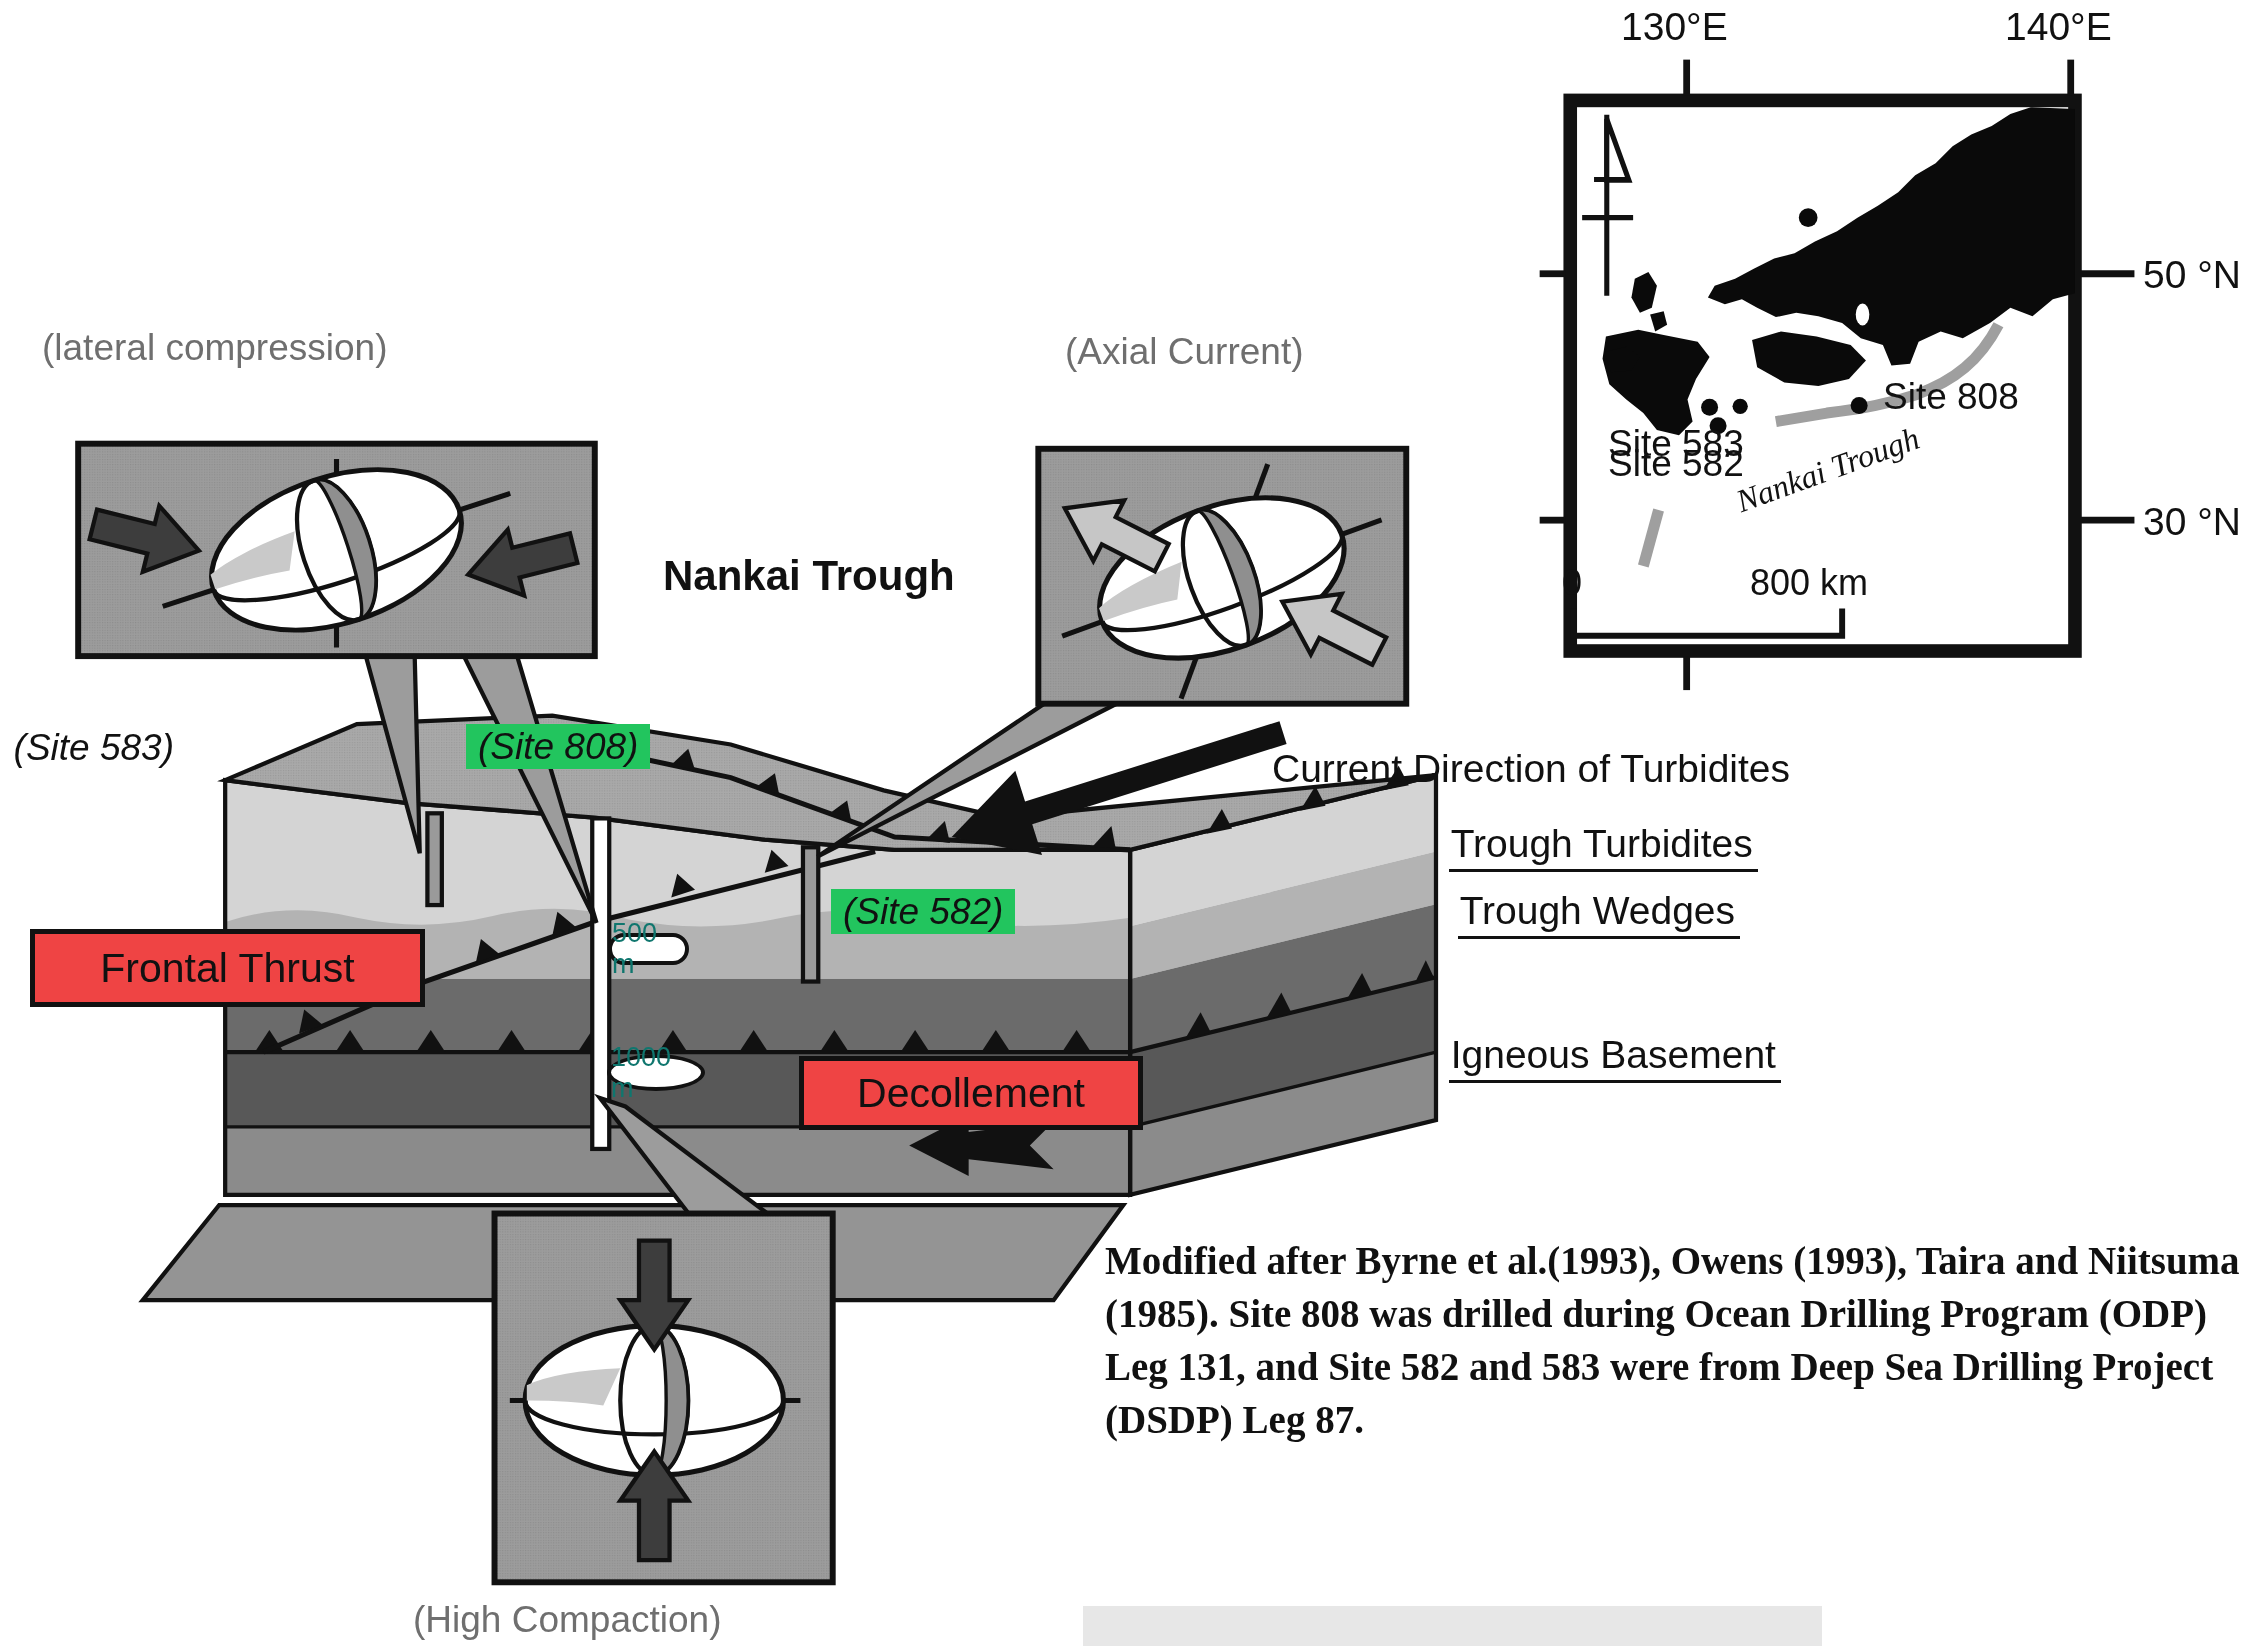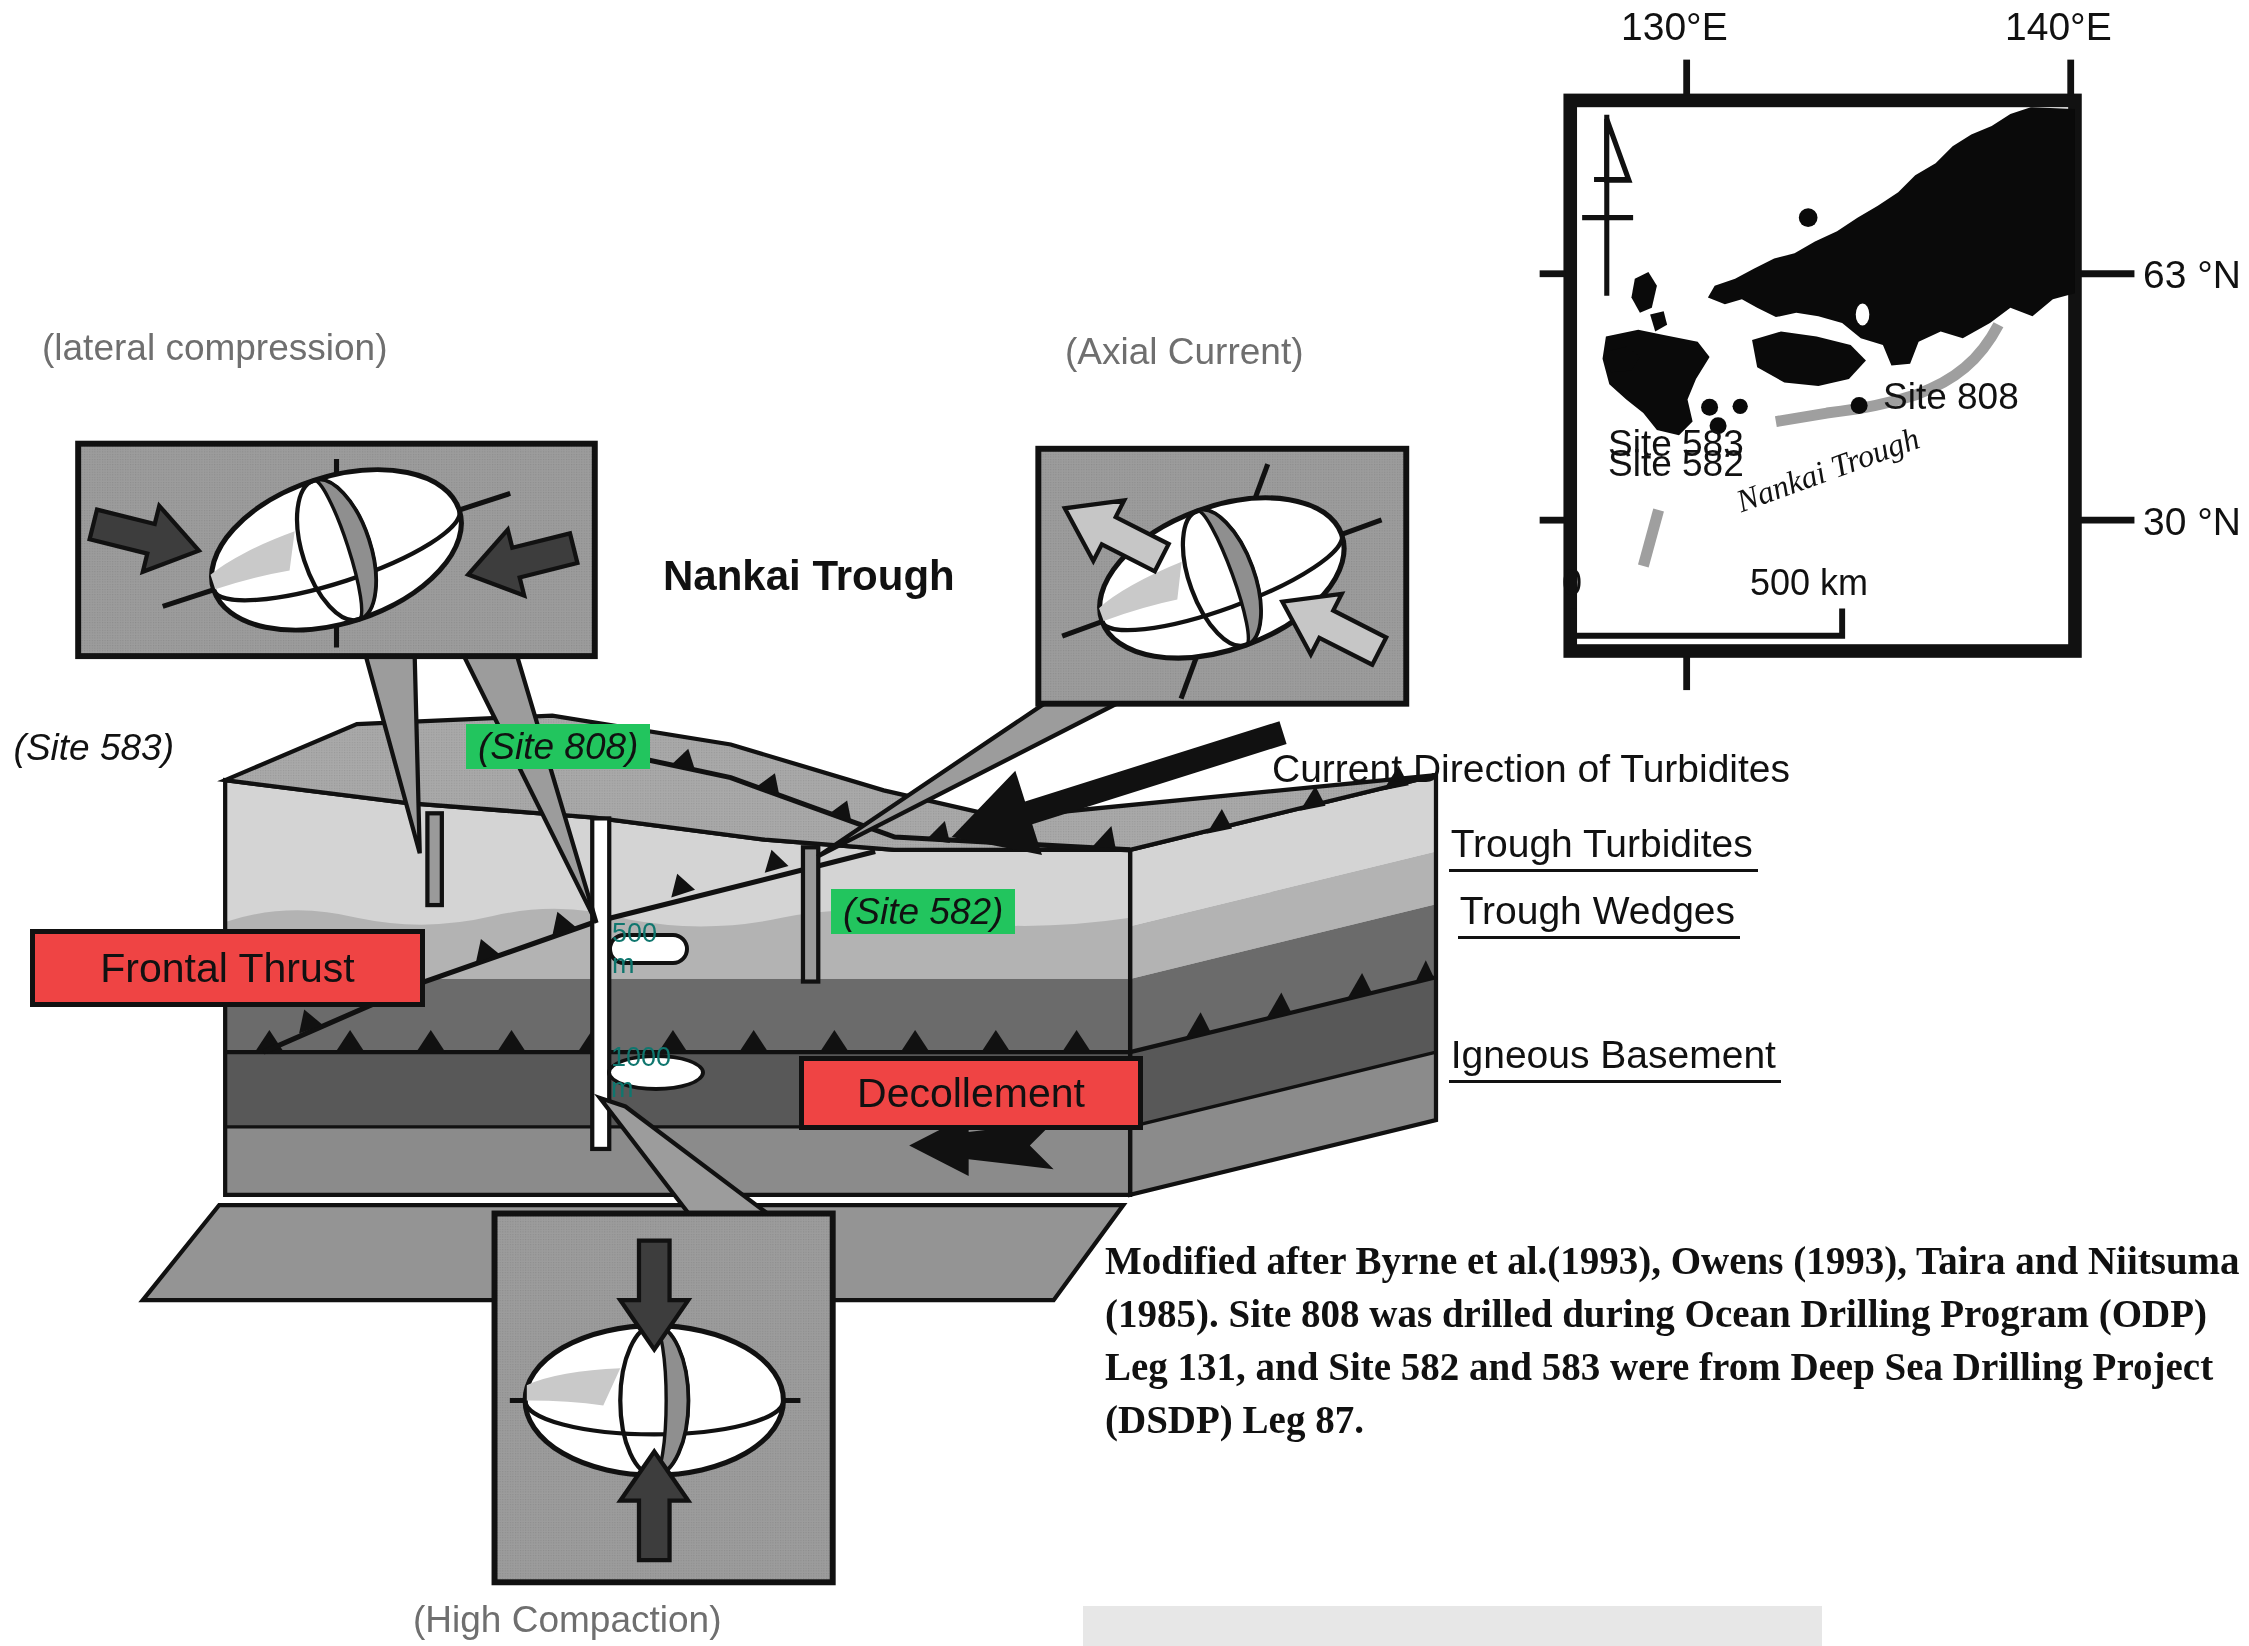--- a/index.html
+++ b/index.html
@@ -245,24 +245,24 @@
 
   <div class="cap">
     <div>Modified after Byrne et al.(1993), Owens (1993), Taira and Niitsuma</div>
     <div>(1985). Site 808 was drilled during Ocean Drilling Program (ODP)</div>
     <div>Leg 131, and Site 582 and 583 were from Deep Sea Drilling Project</div>
     <div>(DSDP) Leg 87.</div>
   </div>
 
   <div class="maplbl" style="left:1621px;top:5.1px;">130°E</div>
   <div class="maplbl" style="left:2005px;top:5.1px;">140°E</div>
-  <div class="maplbl" style="left:2143px;top:253px;">63 °N</div>
+  <div class="maplbl" style="left:2143px;top:253px;">50 °N</div>
   <div class="maplbl" style="left:2143px;top:500px;">30 °N</div>
   <div class="maplbl" style="left:1883px;top:376px;font-size:37px;">Site 808</div>
   <div class="maplbl" style="left:1608px;top:423px;font-size:37px;">Site 583</div>
   <div class="maplbl" style="left:1608px;top:443px;font-size:37px;text-align:right;">Site 582</div>
   <div class="maplbl" style="left:1744px;top:483px;font-family:'Liberation Serif',serif;font-style:italic;font-size:32px;transform:rotate(-20deg);transform-origin:left bottom;">Nankai Trough</div>
   <div class="maplbl" style="left:1562px;top:562px;font-size:36px;">0</div>
-  <div class="maplbl" style="left:1750px;top:562px;font-size:36px;">500 km</div>
+  <div class="maplbl" style="left:1750px;top:562px;font-size:36px;">800 km</div>
 
   <div style="position:absolute;left:1083px;top:1606px;width:739px;height:41px;background:#e7e7e7;"></div>
 </div>
 
 
 </body></html>

